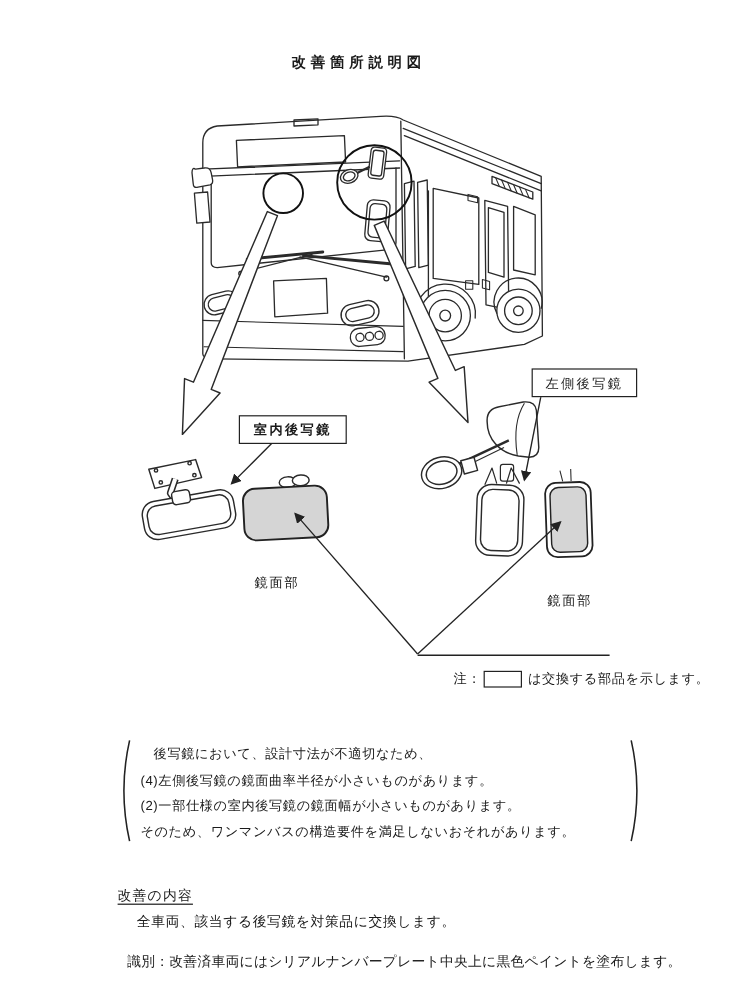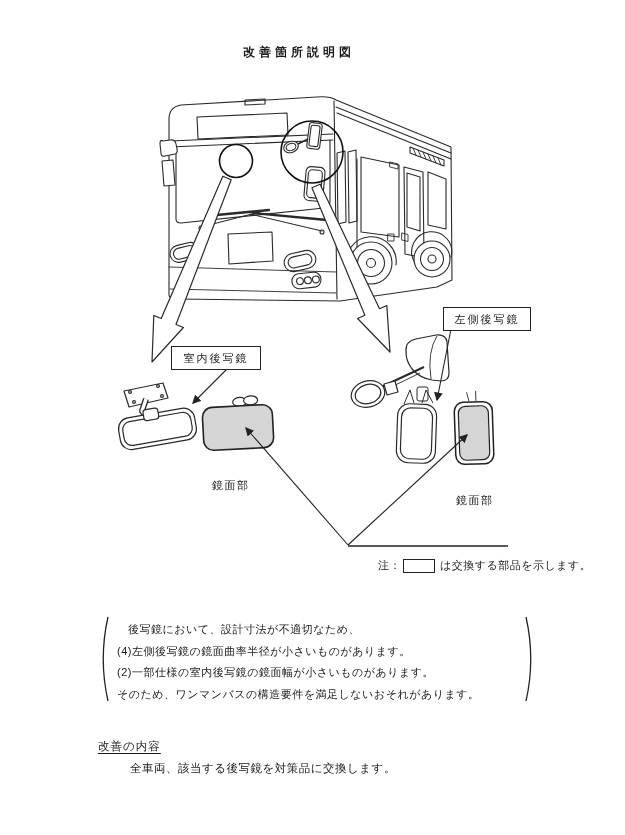--- a/index.html
+++ b/index.html
@@ -13,21 +13,21 @@
   .small-label{font-size:11px;letter-spacing:1.5px;white-space:nowrap;z-index:3;margin-top:26px;}
   .nonconf-heading{left:359px;top:527px;font-size:15px;letter-spacing:1.8px;white-space:nowrap;z-index:3;}
   .legend{left:378px;top:558px;font-size:11px;letter-spacing:0.5px;display:flex;align-items:center;white-space:nowrap;z-index:3;}
   .legend .swatch{display:inline-block;width:30px;height:12px;border:1.2px solid #222;margin:0 5px 0 2px;background:#fff;}
   .desc-block{left:97px;top:614px;width:440px;height:90px;z-index:3;}
   .desc-lines{position:absolute;left:20px;top:5px;font-size:11px;letter-spacing:0.5px;line-height:21.5px;white-space:nowrap;}
   .desc-lines .first{padding-left:11px;}
   .paren{position:absolute;top:0;}
   .improve-heading{left:98px;top:739px;font-size:11.5px;letter-spacing:1px;white-space:nowrap;
                    text-decoration:underline;text-underline-offset:3px;z-index:3;}
-  .improve-body{left:130px;top:761px;font-size:11.5px;letter-spacing:0.5px;white-space:nowrap;z-index:3;}
+  .improve-body{left:114px;top:761px;font-size:11.5px;letter-spacing:0.5px;white-space:nowrap;z-index:3;}
   .ident-line{left:106px;top:794px;font-size:11.5px;letter-spacing:0.2px;white-space:nowrap;z-index:3;}
 </style>
 </head>
 <body>
 
 <div class="page">
 
   <div class="abs page-title">改善箇所説明図</div>
 
   <svg class="diagram" viewBox="0 0 625 835">
@@ -175,21 +175,21 @@
     <g stroke="#222" stroke-width="1.1" fill="none">
       <path d="M227,369 L193,403" marker-end="url(#ah)"></path>
       <path d="M451,329 L437,400" marker-end="url(#ah)"></path>
       <path d="M348,545 L246,428" marker-end="url(#ah)"></path>
       <path d="M348,545 L467,435" marker-end="url(#ah)"></path>
     </g>
 
     <path d="M348,546 L508,546" stroke="#222" stroke-width="1.3"></path>
   </svg>
 
-  <div class="abs box-label" style="left:171px;top:346px;width:88px;height:22px;">
+  <div class="abs box-label" style="left:199px;top:346px;width:88px;height:22px;font-weight:bold;">
     <span>室内後写鏡</span>
   </div>
 
   <div class="abs box-label" style="left:443px;top:307px;width:86px;height:22px;">
     <span>左側後写鏡</span>
   </div>
 
   <div class="abs small-label" style="left:212px;top:452px;">鏡面部</div>
 
   <div class="abs small-label" style="left:456px;top:467px;">鏡面部</div>
@@ -213,14 +213,15 @@
     </div>
     <svg class="paren" style="left:426px;" width="14" height="90">
       <path d="M3,3 Q12.5,45 3,87" fill="none" stroke="#222" stroke-width="1.3"></path>
     </svg>
   </div>
 
   <div class="abs improve-heading">改善の内容</div>
 
   <div class="abs improve-body">全車両、該当する後写鏡を対策品に交換します。</div>
 
+  <div class="abs ident-line">識別：改善済車両にはシリアルナンバープレート中央上に黒色ペイントを塗布します。</div>
 
 </div>
 
 </body></html>

